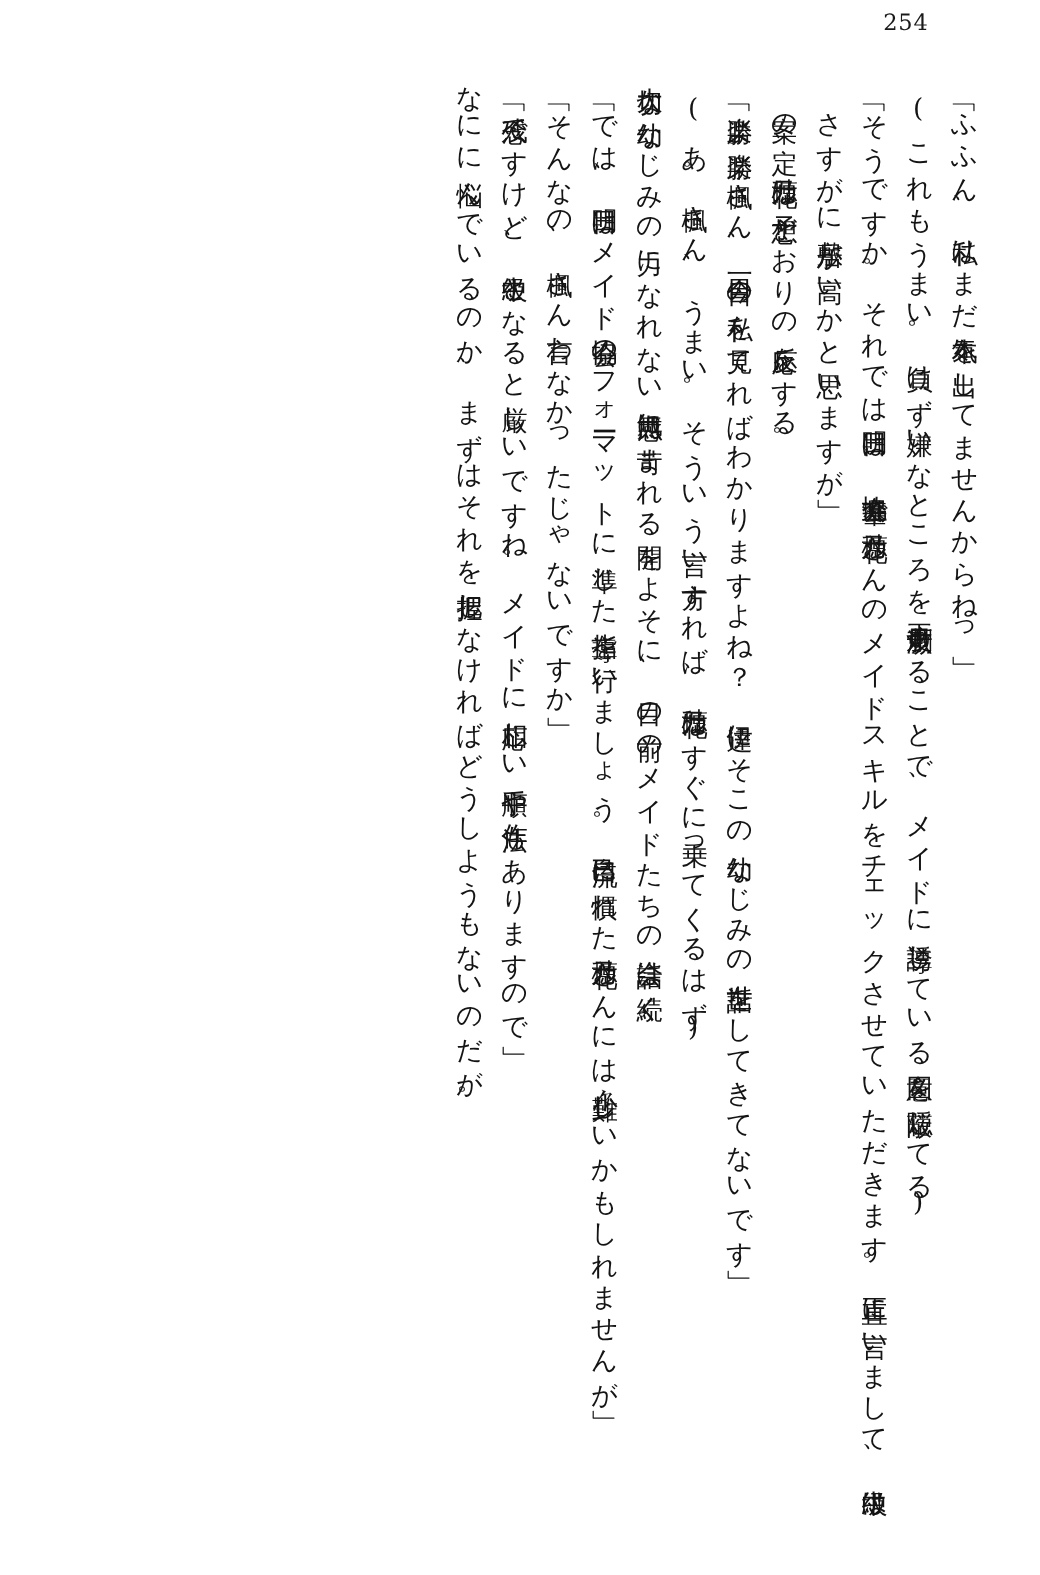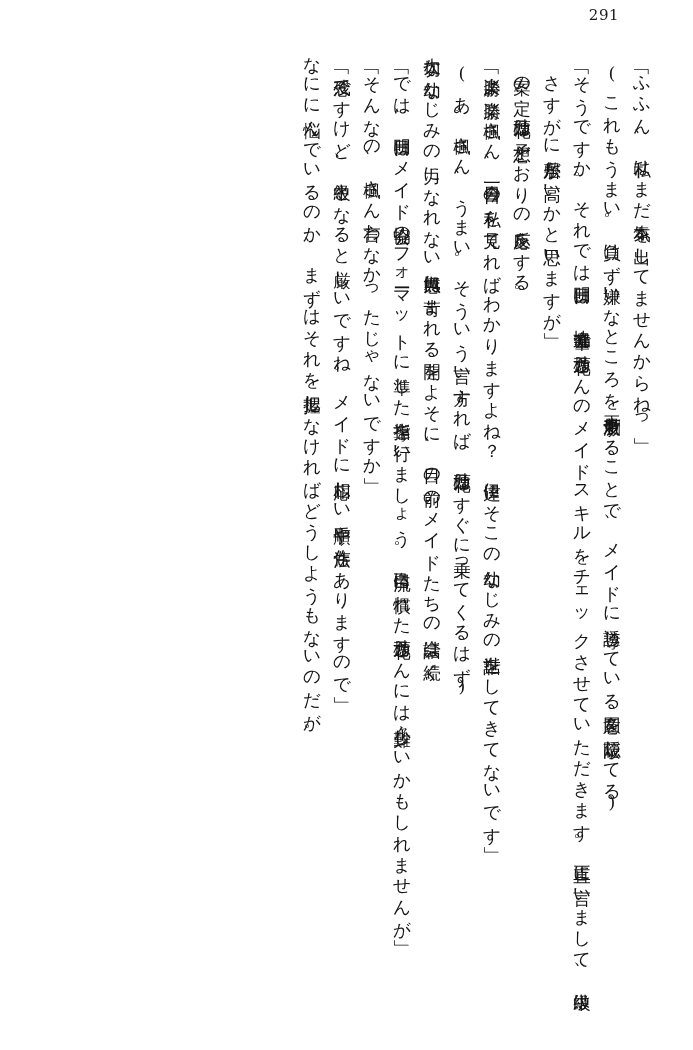--- a/index.html
+++ b/index.html
@@ -62,21 +62,21 @@
   }
   .para.indent {
     padding-top: 19px;
   }
 </style>
 </head>
 <body>
 
 <div class="page">
 
-  <div class="page-number">291</div>
+  <div class="page-number">254</div>
 
   <div class="body-text">
     <p class="para indent">「ふふん、私はまだ本気を出してませんからねっ」</p>
     <p class="para indent">(これもうまい。負けず嫌いなところを再度刺激することで、メイドに誘導している意図を隠蔽してる)</p>
     <p class="para indent">「そうですか。それでは明日は、協会基準で穂乃花さんのメイドスキルをチェックさせていただきます。正直に言いまして、中級はさすがに敷居が高いかと思いますが」</p>
     <p class="para indent">案の定、穂乃花は予想どおりの反応をする。</p>
     <p class="para indent">「楽勝よ楽勝。楓さん、今日一日の私を見てればわかりますよね？　伊達にそこの幼なじみの世話をしてきてないです」</p>
     <p class="para indent">(あ。楓さん、うまい。そういう言い方すれば、穂乃花はすぐに乗ってくるはず)</p>
     <p class="para">大切な幼なじみの力になれない無力感に苛まれる開をよそに、目の前のメイドたちの会話は続く。</p>
     <p class="para indent">「では、明日はメイド協会のフォーマットに準じた指導を行いましょう。自己流に慣れた穂乃花さんには少々難しいかもしれませんが」</p>

